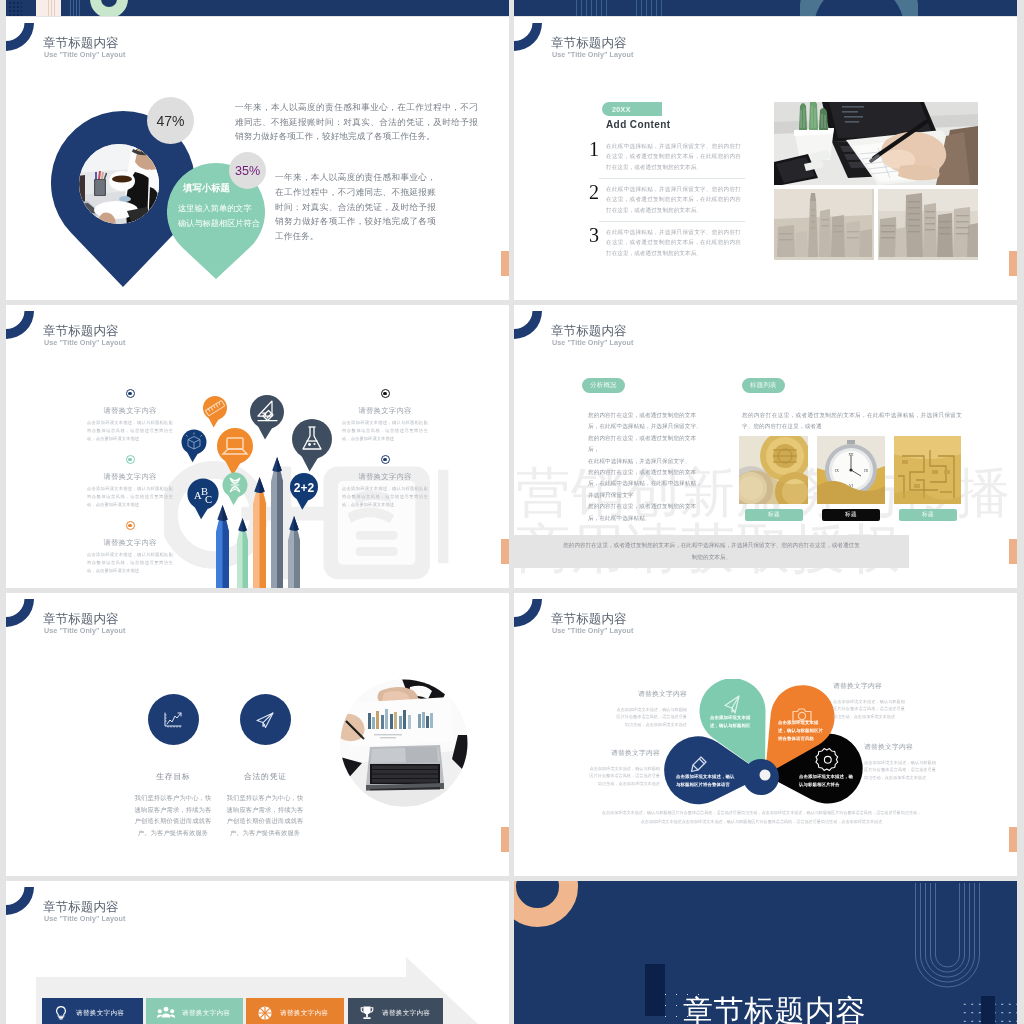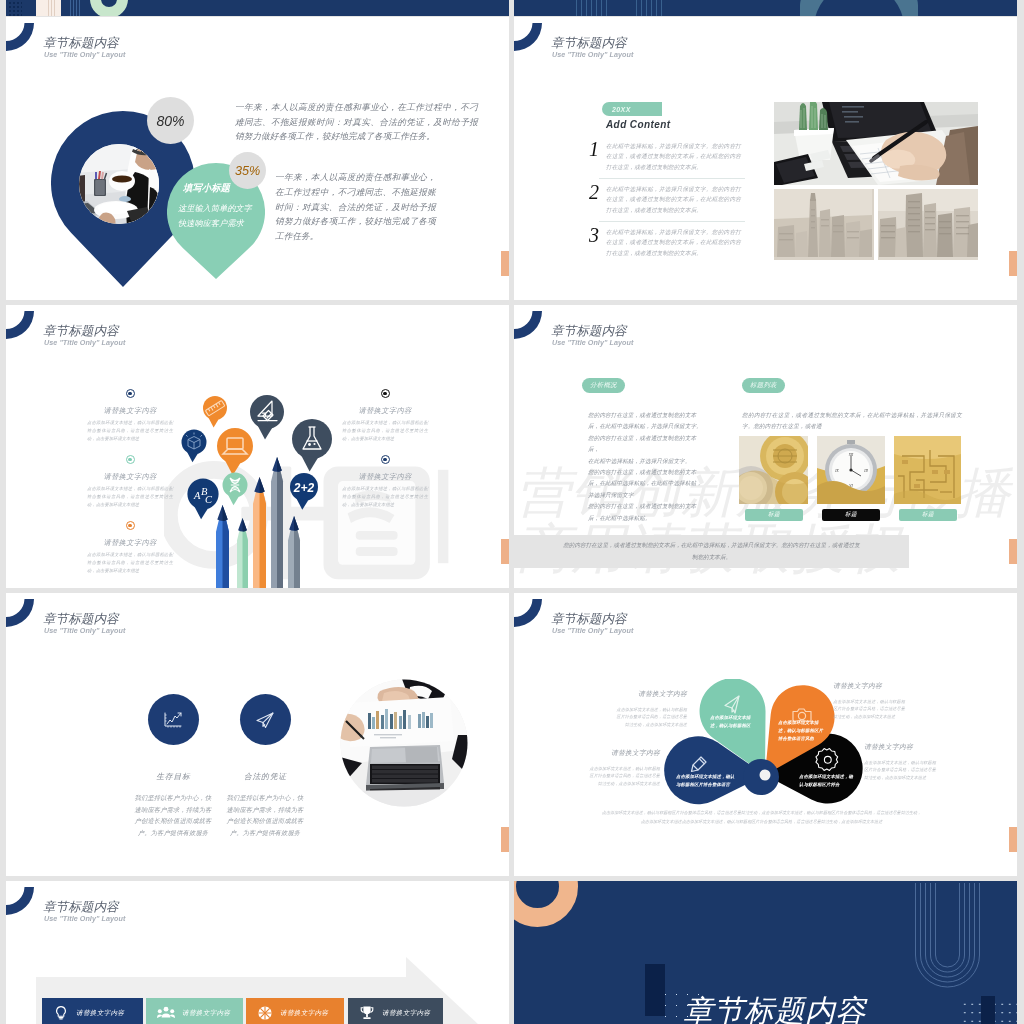--- a/index.html
+++ b/index.html
@@ -1,18 +1,18 @@
 <!DOCTYPE html>
 <html><head>
 <meta charset="utf-8">
 <style>
   html,body{margin:0;padding:0;}
   body{width:1024px;height:1024px;background:#e4e4e4;overflow:hidden;
        font-family:"Liberation Sans","DejaVu Sans",sans-serif;}
-  .slide{position:absolute;background:#ffffff;overflow:hidden;width:503px;height:283px;font-style:italic;}
+  .slide{position:absolute;background:#ffffff;overflow:hidden;width:503px;height:283px;}
   .c0{left:6px}.c1{left:514px}
   .r0{top:-267px}.r1{top:17px}.r2{top:305px}.r3{top:593px}.r4{top:881px}
   .hdr-title{position:absolute;left:37px;top:19px;font-size:12.6px;line-height:14px;color:#59616f;letter-spacing:0;white-space:nowrap;}
   .hdr-sub{position:absolute;left:38px;top:33px;font-size:7.2px;line-height:9px;color:#a9afb8;letter-spacing:.05px;white-space:nowrap;font-weight:bold;}
   .arc{position:absolute;left:0px;top:3px;}
   .tick{position:absolute;right:0;width:8px;height:25px;background:#eeb088;bottom:24px;}
   svg{display:block}
 
   
   .cover-bg{position:absolute;inset:0;background:#1b3868}
@@ -32,21 +32,21 @@
   .cv2-blob1{position:absolute;left:286px;top:256px;width:32px;height:60px;border-radius:16px;background:#4a7490}
   .cv2-blob2{position:absolute;left:372px;top:256px;width:32px;height:60px;border-radius:16px;background:#4a7490}
   .cv2-dark{position:absolute;left:300px;top:250px;width:90px;height:60px;border-radius:45px 45px 0 0;background:#1b3868}
 
   
   .pin-a{position:absolute;left:45px;top:94px}
   .pin-b{position:absolute;left:161px;top:146px}
   .badge-a{position:absolute;left:141px;top:80px;width:47px;height:47px;border-radius:50%;background:#dedede;
     display:flex;align-items:center;justify-content:center;font-size:14px;color:#2e2e2e;letter-spacing:0}
   .badge-b{position:absolute;left:223px;top:135px;width:37px;height:37px;border-radius:50%;background:#dedede;
-    display:flex;align-items:center;justify-content:center;font-size:12.6px;color:#a16207;letter-spacing:0}
+    display:flex;align-items:center;justify-content:center;font-size:12.6px;color:#701a75;letter-spacing:0}
   .pin-b-h{position:absolute;left:177px;top:165px;font-size:9.4px;color:#ffffff;font-weight:bold;letter-spacing:0}
   .pin-b-l1{position:absolute;left:172px;top:186px;font-size:8.2px;color:#ffffff;letter-spacing:0}
   .pin-b-l2{position:absolute;left:172px;top:201px;font-size:8.2px;color:#ffffff;letter-spacing:0}
   .para-a{position:absolute;left:229px;top:83px;width:243px;font-size:8.6px;line-height:14.7px;color:#797f88;letter-spacing:.1px;text-align:justify;text-justify:inter-character}
   .para-b{position:absolute;left:269px;top:153px;width:161px;font-size:8.6px;line-height:14.8px;color:#797f88;letter-spacing:.1px;text-align:justify;text-justify:inter-character}
 
   
   .yr-badge{position:absolute;left:88px;top:85px;width:60px;height:14px;background:#8acbb4;
     border-radius:7px 0 0 7px;color:#eafaf3;font-size:7px;font-weight:bold;letter-spacing:.4px;
     display:flex;align-items:center;padding-left:10px;box-sizing:border-box}
@@ -221,29 +221,29 @@
 
       <path d="M76 100 L96 96 L100 106 L80 110 Z" fill="#2a2a2a"></path>
 
       <path d="M62 118 L96 108" stroke="#5a5f66" stroke-width="1.6"></path>
 
       <path d="M58 118 q16 -6 30 3 l0 12 l-34 0 Z" fill="#151a22"></path>
     </g>
   </svg>
 
   <div class="badge-a">
-      <span>80%</span>
+      <span>47%</span>
     </div>
 
   <svg class="pin-b" width="98" height="116" viewBox="0 0 98 116">
     <path d="M49 0A49 49 0 0 0 15.58 84.84L49 116L82.42 84.84A49 49 0 0 0 49 0Z" fill="#89cfb5"></path>
   </svg>
   <div class="pin-b-h">填写小标题</div>
   <div class="pin-b-l1">这里输入简单的文字</div>
-  <div class="pin-b-l2">快速响应客户需求</div>
+  <div class="pin-b-l2">确认与标题相区片符合</div>
   <div class="badge-b">
       <span>35%</span>
     </div>
 
   <div class="para-a">一年来，本人以高度的责任感和事业心，在工作过程中，不刁难同志、不拖延报账时间：对真实、合法的凭证，及时给予报销努力做好各项工作，较好地完成了各项工作任务。</div>
   <div class="para-b">一年来，本人以高度的责任感和事业心，在工作过程中，不刁难同志、不拖延报账时间：对真实、合法的凭证，及时给予报销努力做好各项工作，较好地完成了各项工作任务。</div>
 </div>
 
 <div class="slide c1 r1">
   <svg class="arc" viewBox="0 0 32 32" width="32" height="32">

